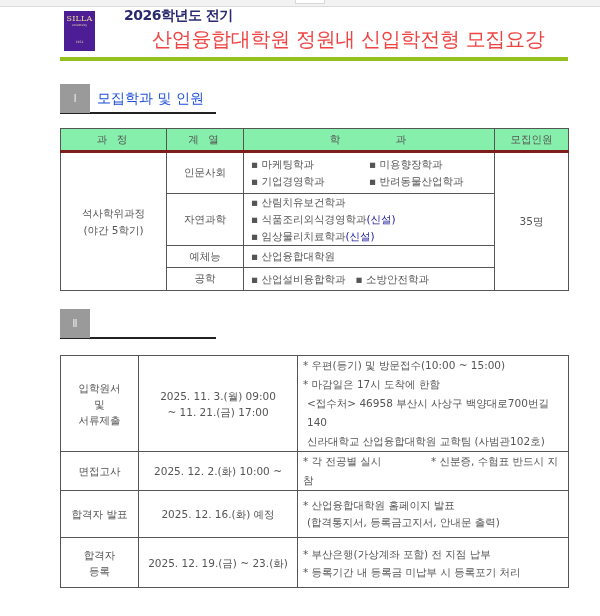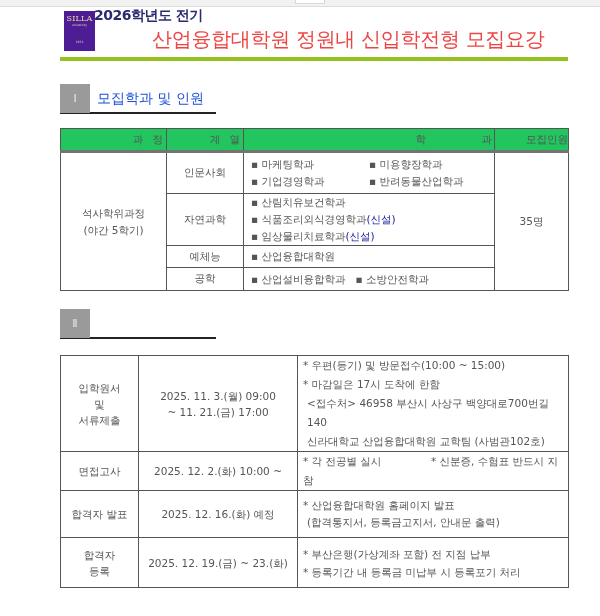--- a/index.html
+++ b/index.html
@@ -8,32 +8,32 @@
 
     .topbar { position: absolute; left: 0; top: 0; width: 600px; height: 7px; background: #f2f2f2; border-bottom: 1px solid #dcdcdc; }
     .topbar-tab { position: absolute; left: 295px; top: 0; width: 30px; height: 4px; background: #fff; border: 1px solid #d8d8d8; border-top: none; }
 
     .logo { position: absolute; left: 64px; top: 11px; width: 31px; height: 40px; background: #4c1d95;
             display: flex; flex-direction: column; align-items: center; padding-top: 3px; }
     .logo .l1 { font-family: "DejaVu Serif", serif; font-size: 8px; color: #f1d89a; letter-spacing: 0.2px; line-height: 9px; }
     .logo .l2 { font-size: 3px; color: #e8d9a0; line-height: 4px; }
     .logo .l3 { font-size: 3px; color: #d8d0a0; margin-top: 13px; }
 
-    .subtitle { position: absolute; left: 94px; top: 7px; font-size: 14px; font-weight: bold; color: #2a2a70; letter-spacing: -0.5px; }
+    .subtitle { position: absolute; left: 124px; top: 7px; font-size: 14px; font-weight: bold; color: #2a2a70; letter-spacing: -0.5px; }
     .title { position: absolute; left: 132px; top: 26px; font-size: 20px; font-weight: normal; color: #ef4444; letter-spacing: -0.3px; white-space: nowrap; margin-left: 20px; }
     .green-rule { position: absolute; left: 60px; top: 57px; width: 508px; height: 4px; background: #95c11f; }
 
     .sec-head { position: absolute; left: 60px; width: 156px; height: 30px; border-bottom: 2px solid #222; }
     .sec-num { position: absolute; left: 0; top: 0; width: 30px; height: 29px; background: #9a9a9a; color: #e8e8e8; font-size: 11px;
                display: flex; align-items: center; justify-content: center; }
     .sec-title { position: absolute; left: 37px; top: 6px; font-size: 14px; color: #1d4ed8; white-space: nowrap; }
 
     table { position: absolute; border-collapse: collapse; font-size: 10.5px; color: #555; table-layout: fixed; }
     td, th { border: 1px solid #555; font-weight: normal; }
-    th { background: #22c55e; color: #555; height: 23px; border-bottom: 3px solid #737373; letter-spacing: 3px; text-align: right; }
+    th { background: #86efac; color: #555; height: 23px; border-bottom: 3px solid #7f1d1d; letter-spacing: 3px; }
     .t1 { left: 60px; top: 128px; width: 508px; }
     .t1 td { text-align: center; vertical-align: middle; }
     .t1 td.dept { text-align: left; padding-left: 7px; line-height: 17px; }
     .dept .item { display: inline-block; }
     .dept .col { display: inline-block; width: 118px; }
     .new { color: #2020a0; font-weight: normal; }
 
     .t2 { left: 60px; top: 355px; width: 508px; }
     .t2 th { height: 33px; letter-spacing: 6px; }
     .t2 td { text-align: center; vertical-align: middle; line-height: 16px; }

